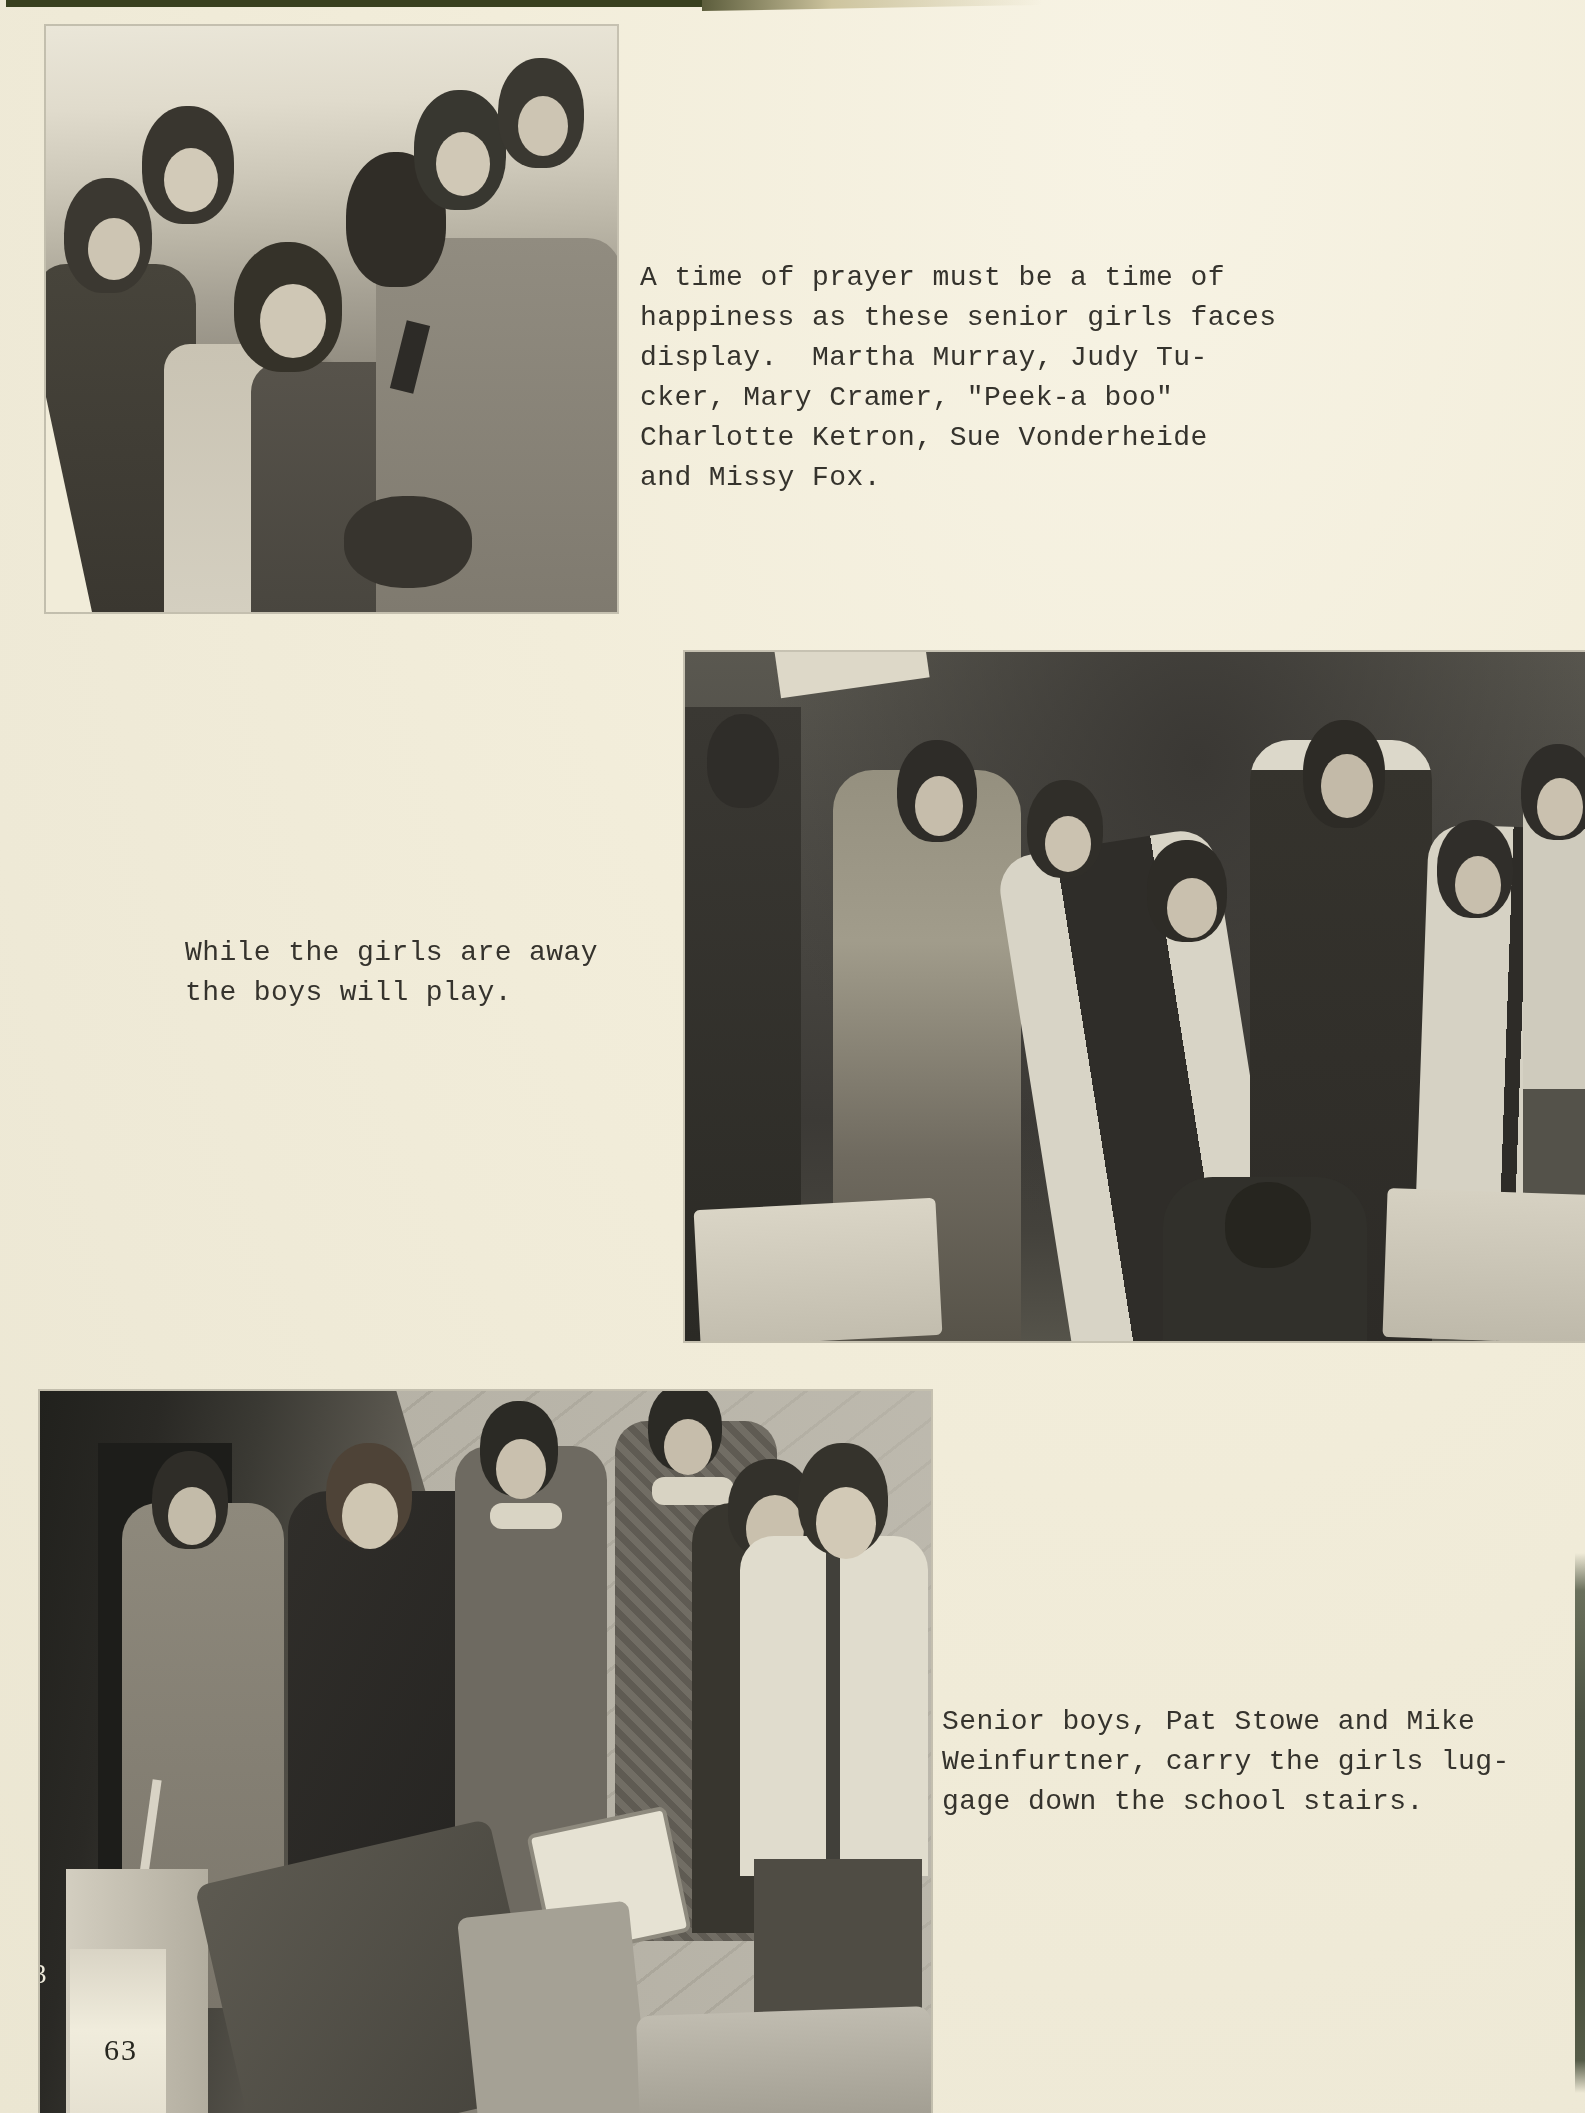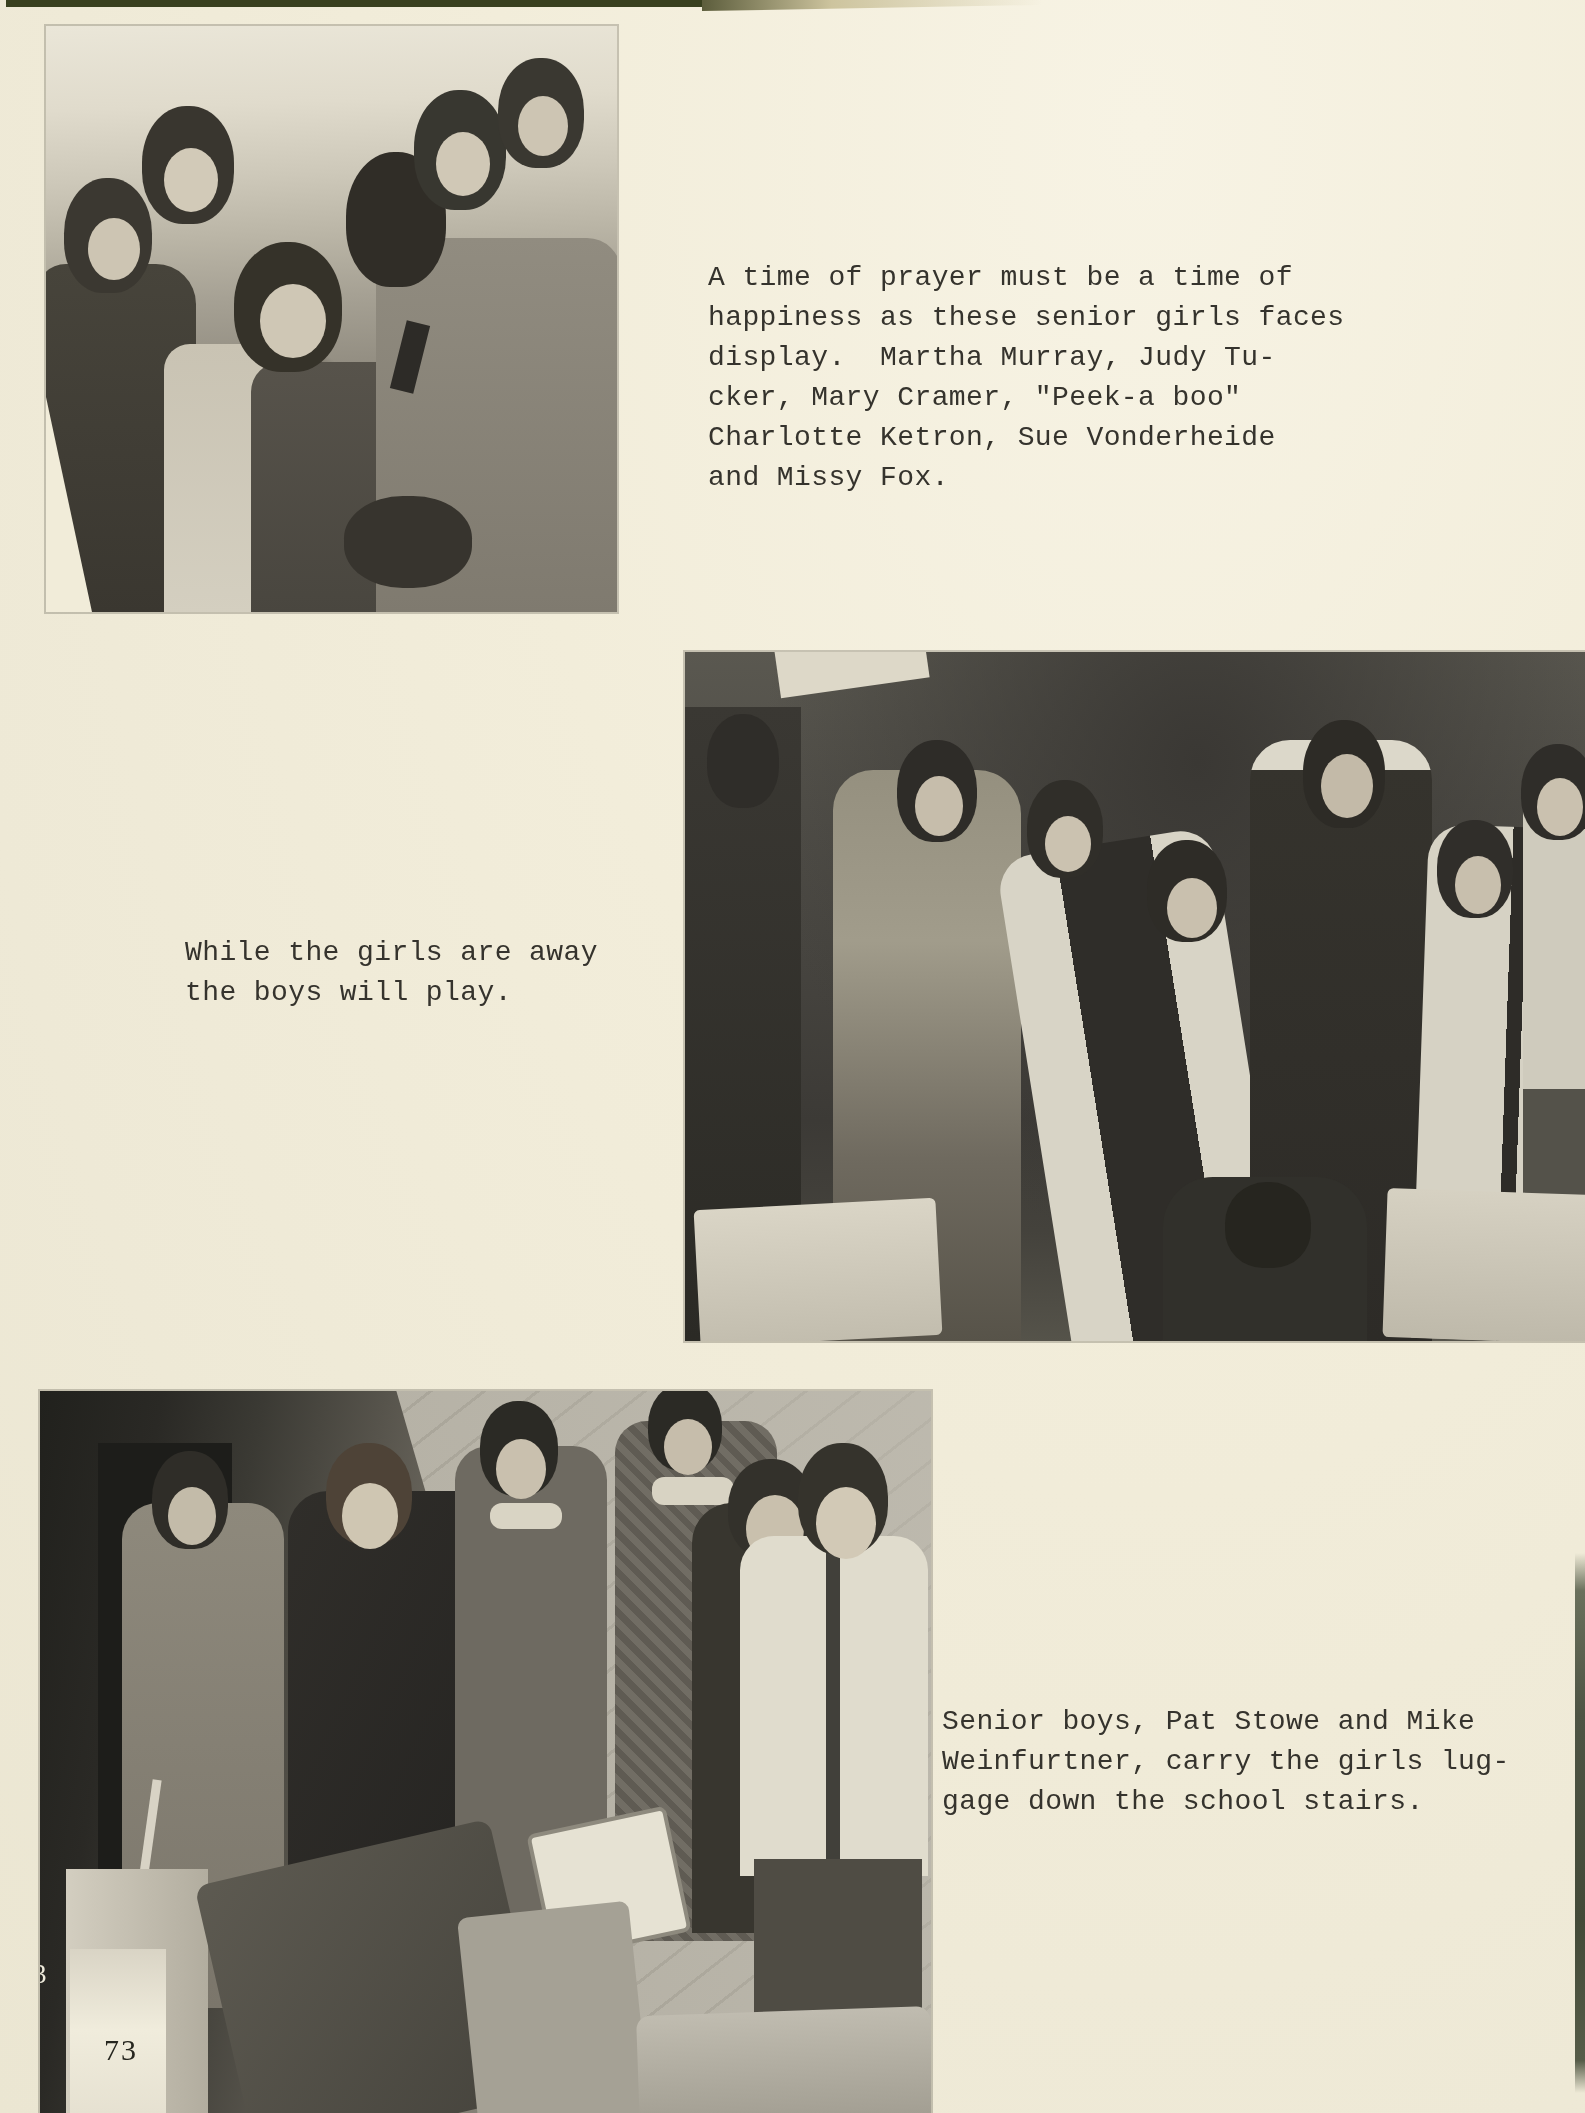--- a/index.html
+++ b/index.html
@@ -87,21 +87,21 @@
     <div class="head" style="left:188px;top:216px;width:108px;height:130px;background:#353229;"></div>
     <div class="face" style="left:214px;top:258px;width:66px;height:74px;background:#cfc7b5;"></div>
     <div class="head" style="left:300px;top:126px;width:100px;height:135px;background:#302d27;"></div>
     <div class="head" style="left:368px;top:64px;width:92px;height:120px;background:#383730;"></div>
     <div class="face" style="left:390px;top:106px;width:54px;height:64px;background:#d0c8b6;"></div>
     <div class="head" style="left:452px;top:32px;width:86px;height:110px;background:#3a3831;"></div>
     <div class="face" style="left:472px;top:70px;width:50px;height:60px;background:#cdc5b3;"></div>
     <div class="shape p1-notch"></div>
   </figure>
 
-  <div class="caption" style="left:708px;top:258px;width:660px;">A time of prayer must be a time of
+  <div class="caption" style="left:640px;top:258px;width:660px;">A time of prayer must be a time of
 happiness as these senior girls faces
 display.  Martha Murray, Judy Tu-
 cker, Mary Cramer, "Peek-a boo"
 Charlotte Ketron, Sue Vonderheide
 and Missy Fox.</div>
 
   <figure class="photo" id="photo2">
     <div class="shape" style="left:92px;top:-12px;width:150px;height:48px;background:#ddd8c8;transform:rotate(-8deg);"></div>
     <div class="shape" style="left:-12px;top:55px;width:128px;height:634px;background:linear-gradient(180deg,#3a3833,#2b2a25);"></div>
     <div class="shape" style="left:148px;top:118px;width:188px;height:571px;background:linear-gradient(180deg,#95907f 0%,#a19c8b 30%,#6f6a5f 68%,#575349 100%);border-radius:40px 44px 0 0;"></div>
@@ -156,20 +156,20 @@
     <div class="head" style="left:758px;top:52px;width:90px;height:112px;background:#35332c;"></div>
     <div class="face" style="left:776px;top:96px;width:60px;height:72px;background:#d2c9b6;"></div>
     <div class="shape" style="left:100px;top:388px;width:9px;height:182px;background:#d8d3c5;transform:rotate(8deg);"></div>
     <div class="shape" style="left:26px;top:478px;width:142px;height:260px;background:linear-gradient(90deg,#d3cec0,#b2ad9f);"></div>
     <div class="shape" style="left:182px;top:458px;width:302px;height:280px;background:linear-gradient(135deg,#5d5a51,#45433c);transform:rotate(-13deg);border-radius:14px;"></div>
     <div class="shape" style="left:498px;top:428px;width:134px;height:120px;background:#e6e2d3;border:4px solid #8e8a7e;transform:rotate(-12deg);border-radius:8px;"></div>
     <div class="shape" style="left:428px;top:518px;width:172px;height:220px;background:#a5a195;transform:rotate(-6deg);border-radius:10px;"></div>
     <div class="shape" style="left:598px;top:620px;width:294px;height:118px;background:linear-gradient(180deg,#c0bcb0,#a09c90);border-radius:14px 14px 0 0;transform:rotate(-2deg);"></div>
     <div class="shape" style="left:30px;top:558px;width:96px;height:180px;background:linear-gradient(180deg,#d9d4c5,#f0ecdc 45%,#e4dfcf);"></div>
     <div class="edge-digit">3</div>
-    <div class="pnum">73</div>
+    <div class="pnum">63</div>
   </figure>
 
   <div class="caption" style="left:942px;top:1694px;width:600px;margin-top:8px;">Senior boys, Pat Stowe and Mike
 Weinfurtner, carry the girls lug-
 gage down the school stairs.</div>
 
 </div>
 
 </body></html>

